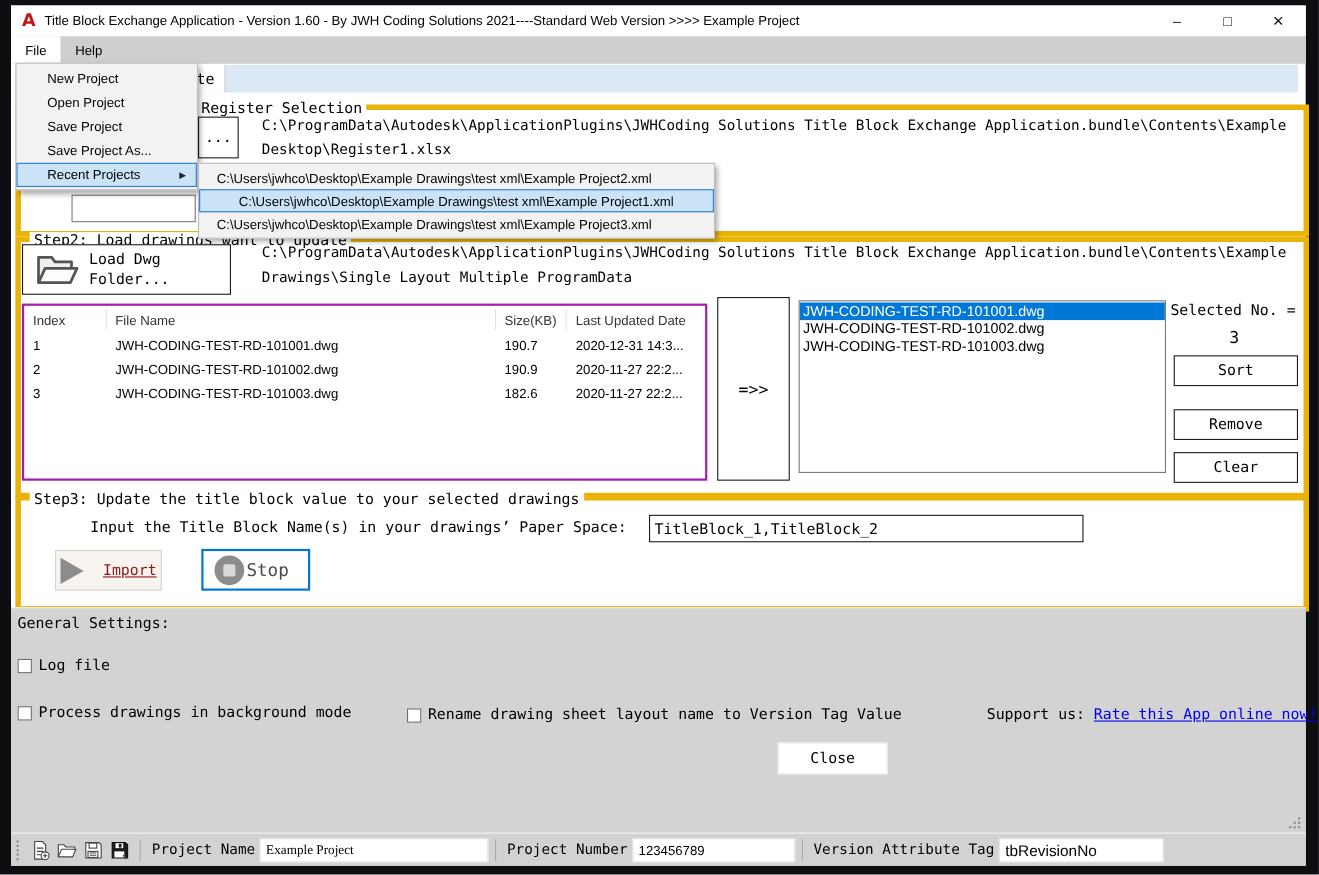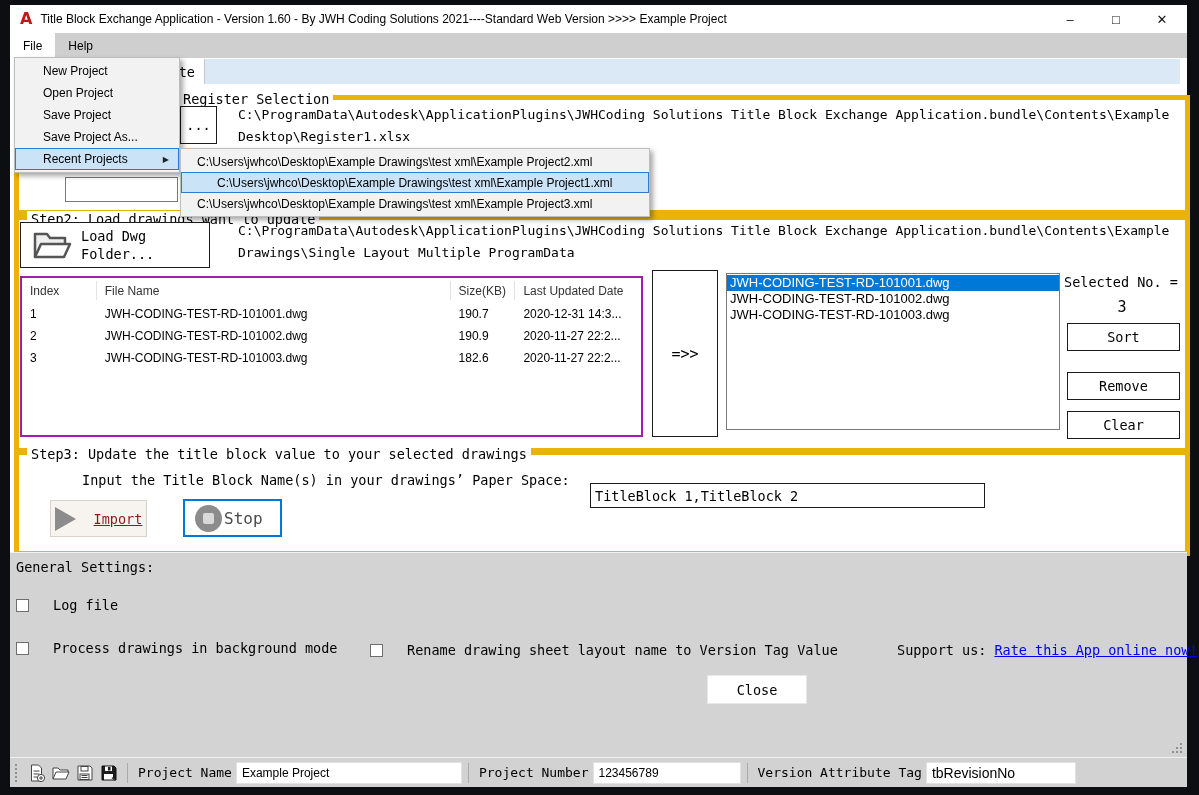--- a/index.html
+++ b/index.html
@@ -62,21 +62,21 @@
   .import-label{font-family:"DejaVu Sans Mono",monospace;font-size:13.5px;color:#8b1a1a;text-decoration:underline}
   .stop-btn{position:absolute;left:173px;top:494px;width:99px;height:38px;background:#fff;border:2px solid #0078d7;
     box-sizing:border-box;display:flex;align-items:center;justify-content:flex-start;padding-left:10px;gap:2px}
   .stop-circle{width:27px;height:27px;border-radius:50%;background:#8c8c8c;display:flex;align-items:center;justify-content:center}
   .stop-square{width:11px;height:11px;border-radius:2px;background:#d9d9d9}
   .stop-label{font-family:"DejaVu Sans Mono",monospace;font-size:16px;color:#4a4a4a}
 
   
   .settings{position:absolute;left:0;top:547px;width:100%;height:205px;background:#d3d3d3;border-top:1px solid #f0f0f0;box-sizing:border-box}
   .set-title{position:absolute;left:6px;top:6px;font-family:"DejaVu Sans Mono",monospace;font-size:13.5px}
-  .cb-row{position:absolute;display:flex;align-items:center;gap:24px;font-family:"DejaVu Sans Mono",monospace;font-size:13.5px;white-space:nowrap}
+  .cb-row{position:absolute;display:flex;align-items:center;gap:6px;font-family:"DejaVu Sans Mono",monospace;font-size:13.5px;white-space:nowrap}
   .cb{width:13px;height:13px;background:#fff;border:1px solid #6e6e6e;box-sizing:border-box;flex:none}
   .support-row{position:absolute;left:887px;top:89px;display:flex;gap:8px;font-family:"DejaVu Sans Mono",monospace;font-size:13.5px;white-space:nowrap}
   .support-link{color:#0000ee;text-decoration:underline}
   .close-btn{position:absolute;left:697px;top:122px;width:100px;height:29px;background:#fff;border:1px solid #e8e8e8;
     font-family:"DejaVu Sans Mono",monospace;font-size:13.5px;display:flex;align-items:center;justify-content:center}
 
   
   .toolbar{position:absolute;left:0;bottom:0;width:100%;height:30px;background:#d2d2d2;border-top:1px solid #efefef;
     box-sizing:border-box;display:flex;align-items:center}
   .grip{width:3px;height:18px;border-left:2px dotted #8f8f8f;margin-left:5px;margin-right:5px}
@@ -187,21 +187,21 @@
   <div class="mono" style="position:absolute;left:1054px;top:269px;width:116px;font-size:13.5px;white-space:nowrap">Selected No. =</div>
   <div class="mono" style="position:absolute;left:1054px;top:293px;width:116px;font-size:15px;text-align:center">3</div>
   <button class="dbtn" style="left:1057px;top:318px;width:113px;height:28px;font-size:13.5px">Sort</button>
   <button class="dbtn" style="left:1057px;top:367px;width:113px;height:28px;font-size:13.5px">Remove</button>
   <button class="dbtn" style="left:1057px;top:406px;width:113px;height:28px;font-size:13.5px">Clear</button>
 
   <div class="group" style="left:4px;top:445px;width:1166px;height:96px">
     <div class="group-label" style="left:8px">Step3: Update the title block value to your selected drawings</div>
   </div>
   <div class="mono" style="position:absolute;left:72px;top:467px;font-size:13.5px;white-space:nowrap">Input the Title Block Name(s) in your drawings’ Paper Space:</div>
-  <input class="textbox" style="left: 580px; top: 463px; width: 395px; height: 25px; border-color: rgb(28, 28, 28); margin-top: 15px;" value="TitleBlock_1,TitleBlock_2">
+  <input class="textbox" style="left: 580px; top: 463px; width: 395px; height: 25px; border-color: rgb(28, 28, 28);" value="TitleBlock_1,TitleBlock_2">
   <div class="import-btn">
     <span class="play-tri"></span>
     <span class="import-label">Import</span>
   </div>
   <div class="stop-btn">
     <span class="stop-circle">
         <span class="stop-square"></span>
       </span>
     <span class="stop-label">Stop</span>
   </div>
@@ -255,21 +255,21 @@
       <svg width="20" height="20" viewBox="0 0 20 20">
         <path d="M3 3h12l2 2v12H3z" fill="#1c1c1c" stroke="#111"></path>
         <rect x="6" y="3.5" width="7" height="4.5" fill="#fff"></rect>
         <rect x="9" y="4" width="2.5" height="3.5" fill="#1c1c1c"></rect>
         <rect x="5" y="11" width="9" height="5.5" fill="#fff"></rect>
         <path d="M13 14.5l3 3" stroke="#444" stroke-width="1.5"></path>
       </svg>
     </div>
     <div class="tb-sep"></div>
     <div class="tb-label">Project Name</div>
-    <input class="tb-input" style="width: 226px;" value="Example Project">
+    <input class="tb-input" style="width: 208px; font-family: Liberation Serif, serif;" value="Example Project">
     <div class="tb-sep"></div>
     <div class="tb-label">Project Number</div>
     <input class="tb-input" style="width: 148px;" value="123456789">
     <div class="tb-sep"></div>
     <div class="tb-label">Version Attribute Tag</div>
     <input class="tb-input" style="width: 150px; font-size: 14px;" value="tbRevisionNo">
   </div>
   <div class="resize-grip"></div>
 
   <div class="menu-popup">

